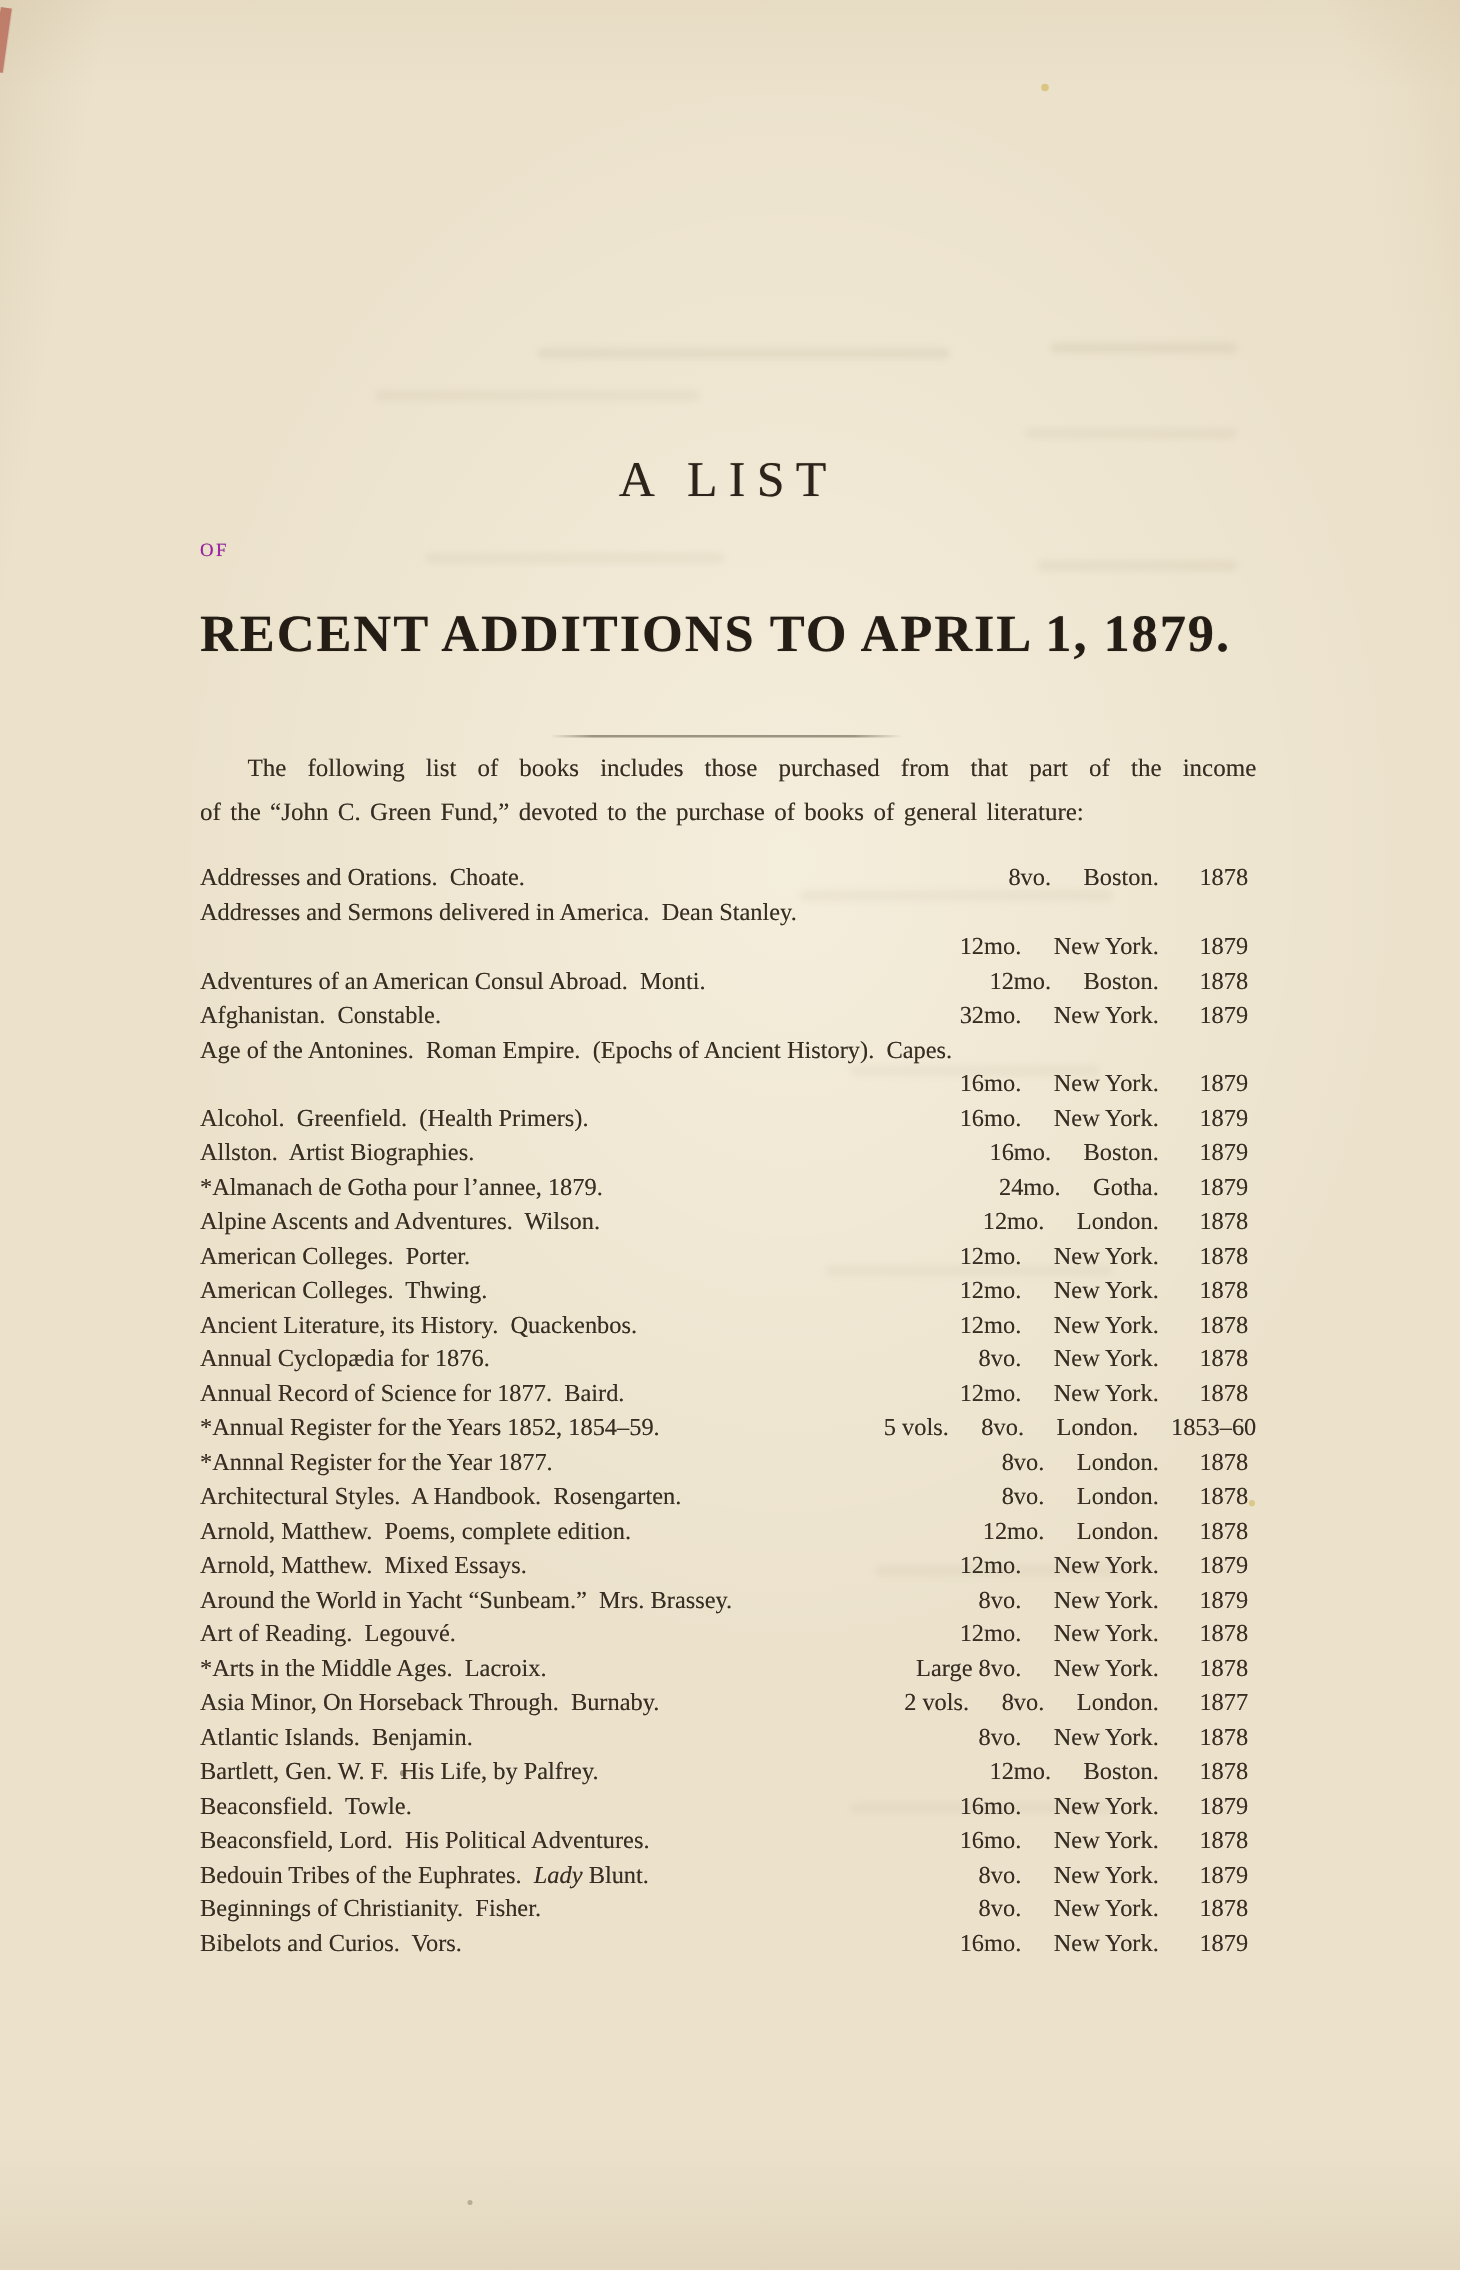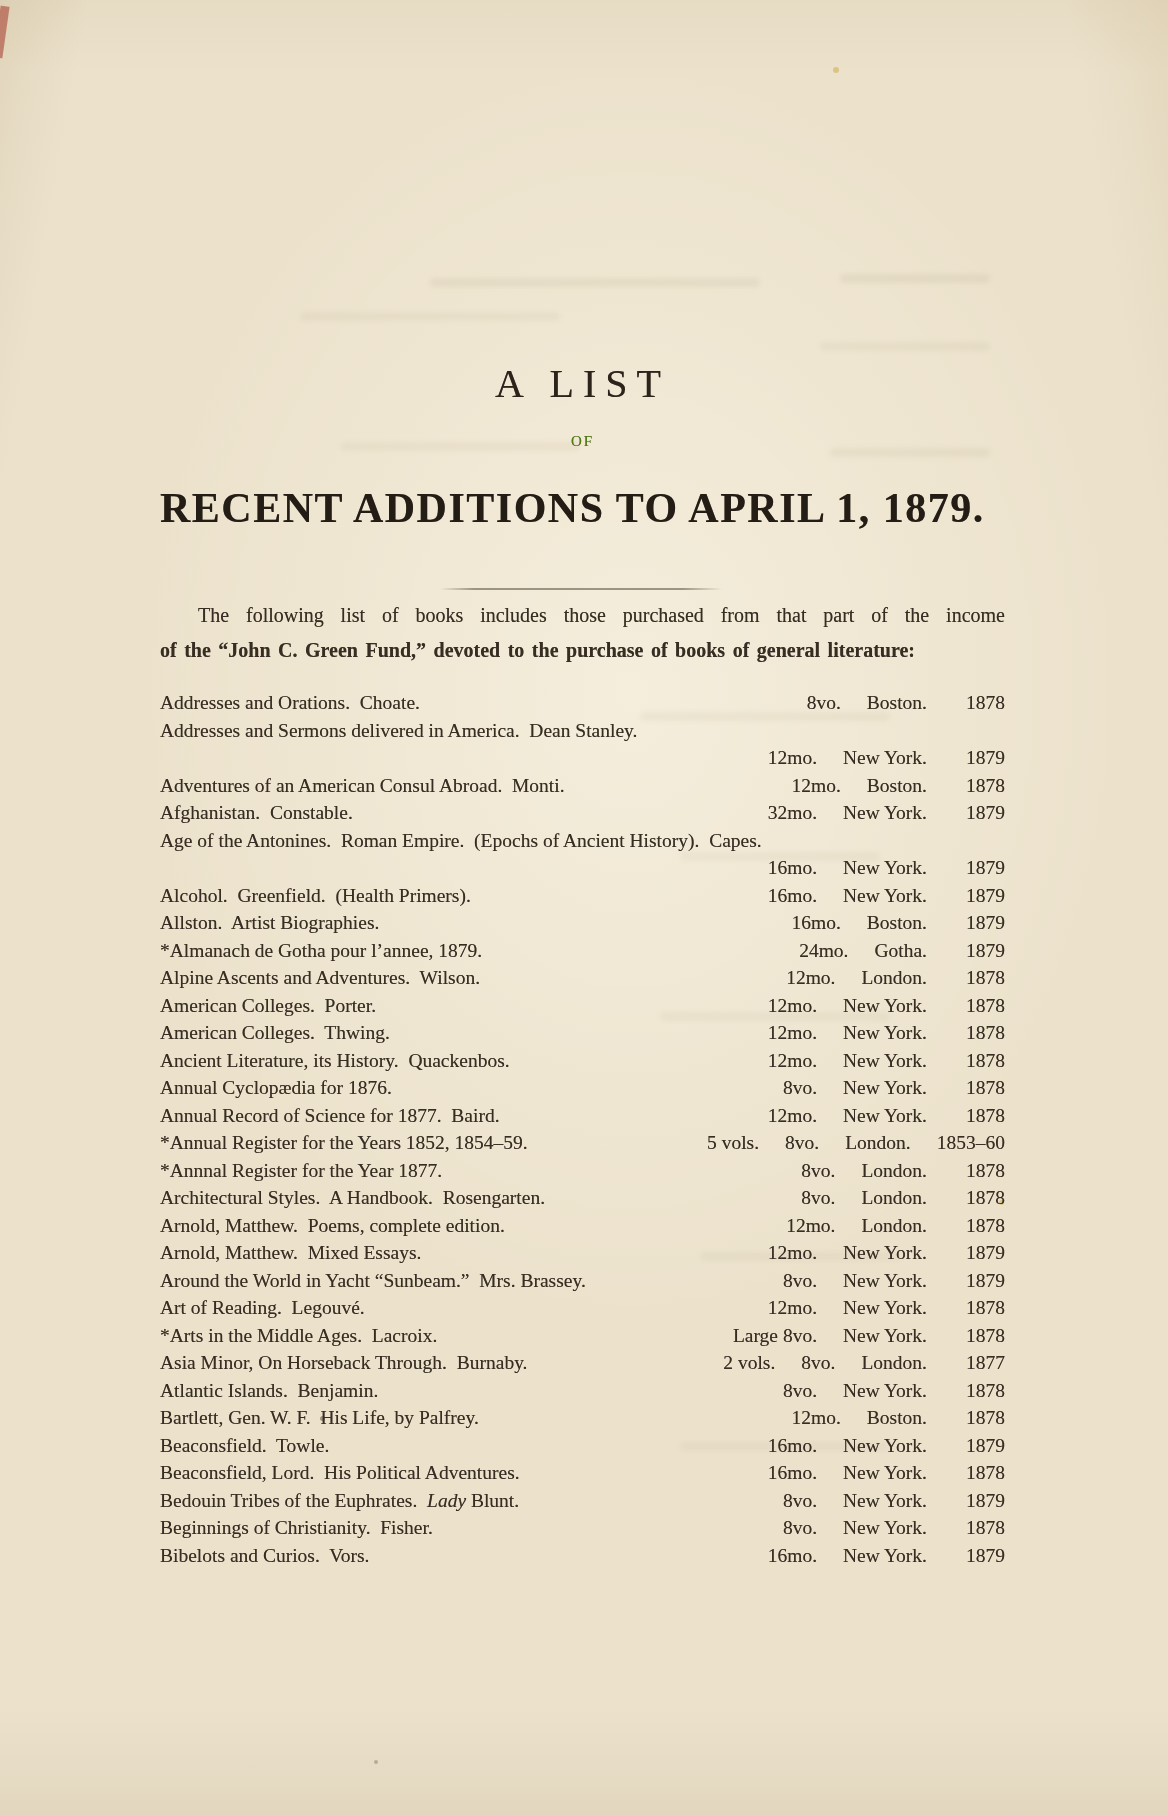--- a/index.html
+++ b/index.html
@@ -19,42 +19,42 @@
       linear-gradient(100deg, rgba(168,146,104,.16), rgba(168,146,104,0) 6%),
       linear-gradient(260deg, rgba(190,168,124,.18), rgba(190,168,124,0) 7%),
       linear-gradient(0deg,   rgba(166,144,102,.14), rgba(166,144,102,0) 6%),
       linear-gradient(180deg, rgba(180,158,116,.10), rgba(180,158,116,0) 4%);
   }
   .page{position:absolute;inset:0;margin-top:12px;}
 
   
   .content-col{position:absolute;left:160px;width:845px;}
   .t-main{top:348px;text-align:center;font-size:40px;letter-spacing:9px;color:#2c241b;white-space:pre;}
-  .t-of{top:421px;text-align:center;font-size:15px;letter-spacing:2px;color:#4d7c0f;}
+  .t-of{top:421px;text-align:left;font-size:15px;letter-spacing:2px;color:#a21caf;}
   .t-sub{top:472px;text-align:left;font-size:42px;font-weight:bold;letter-spacing:1.5px;color:var(--ink-dark);white-space:pre;}
   .t-main,.t-of,.t-sub{text-shadow:0 0 .6px rgba(50,40,30,.55);}
   .rule{position:absolute;top:576px;left:440px;width:282px;height:2px;
         background:linear-gradient(90deg,rgba(141,133,114,0),rgba(141,133,114,.85) 12%,rgba(141,133,114,.85) 86%,rgba(141,133,114,0));}
 
   
   .intro{top:586px;font-size:20px;line-height:35px;word-spacing:2.5px;
          text-shadow:0 0 .5px rgba(50,40,30,.5);}
   .intro .l1{text-indent:38px;text-align:justify;text-align-last:justify;white-space:normal;}
-  .intro .l2{text-align:left;font-weight:bold;}
+  .intro .l2{text-align:left;}
 
   
   .book-list{top:677px;font-size:19.5px;text-shadow:0 0 .5px rgba(50,40,30,.5);}
   .line{height:27.5px;display:flex;align-items:baseline;white-space:pre;line-height:27.5px;}
   .etitle{flex:none;text-align:right;}
   .etitle em{font-style:italic;}
   .fill{flex:1;}
   .imprint{flex:none;display:flex;align-items:baseline;}
   .imprint>span{margin-left:26px;}
   .imprint>span:first-child{margin-left:0;}
-  .year{min-width:52px;text-align:right;}
+  .year{min-width:52px;text-align:center;}
 
   
   .ghost{position:absolute;height:9px;border-radius:5px;background:#a89d7e;opacity:.14;filter:blur(2.5px);}
   .speck{position:absolute;border-radius:50%;}
   .corner-mark{position:absolute;left:-3px;top:-6px;width:9px;height:52px;background:#a63a2c;opacity:.55;transform:rotate(8deg);filter:blur(.6px);}
 </style>
 </head>
 <body>
 
 <div class="page">

